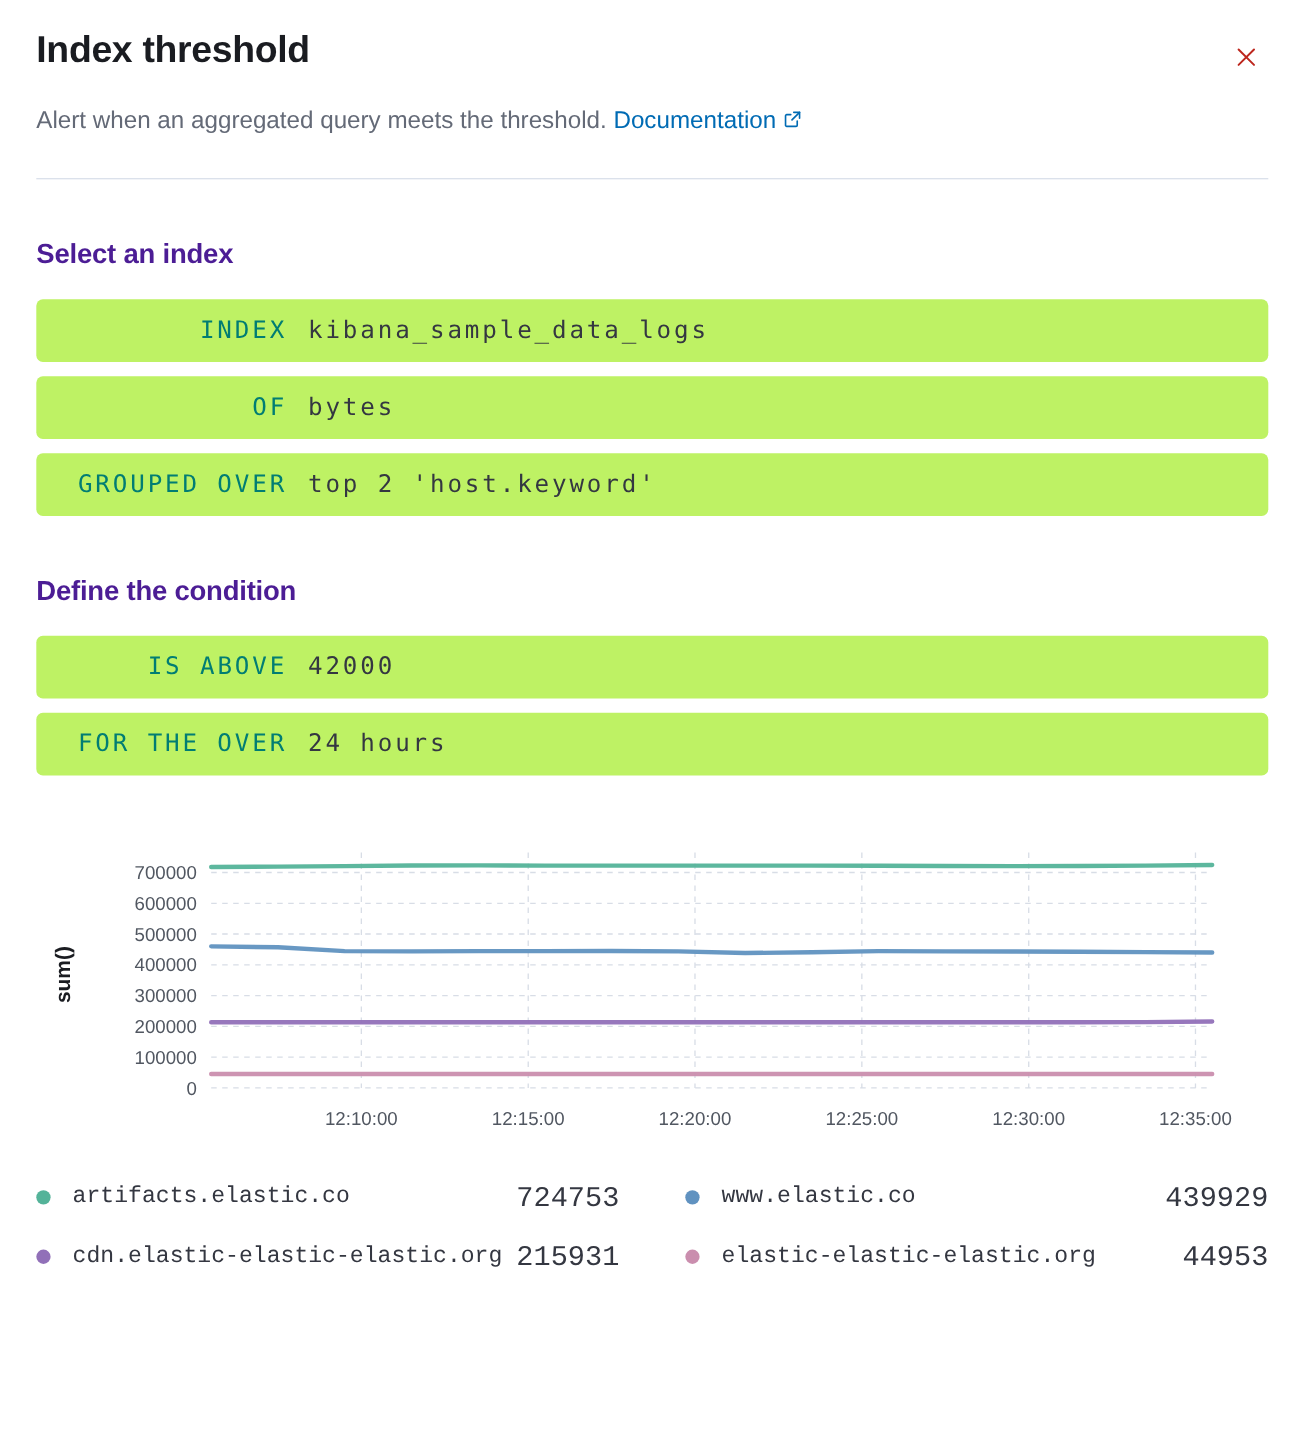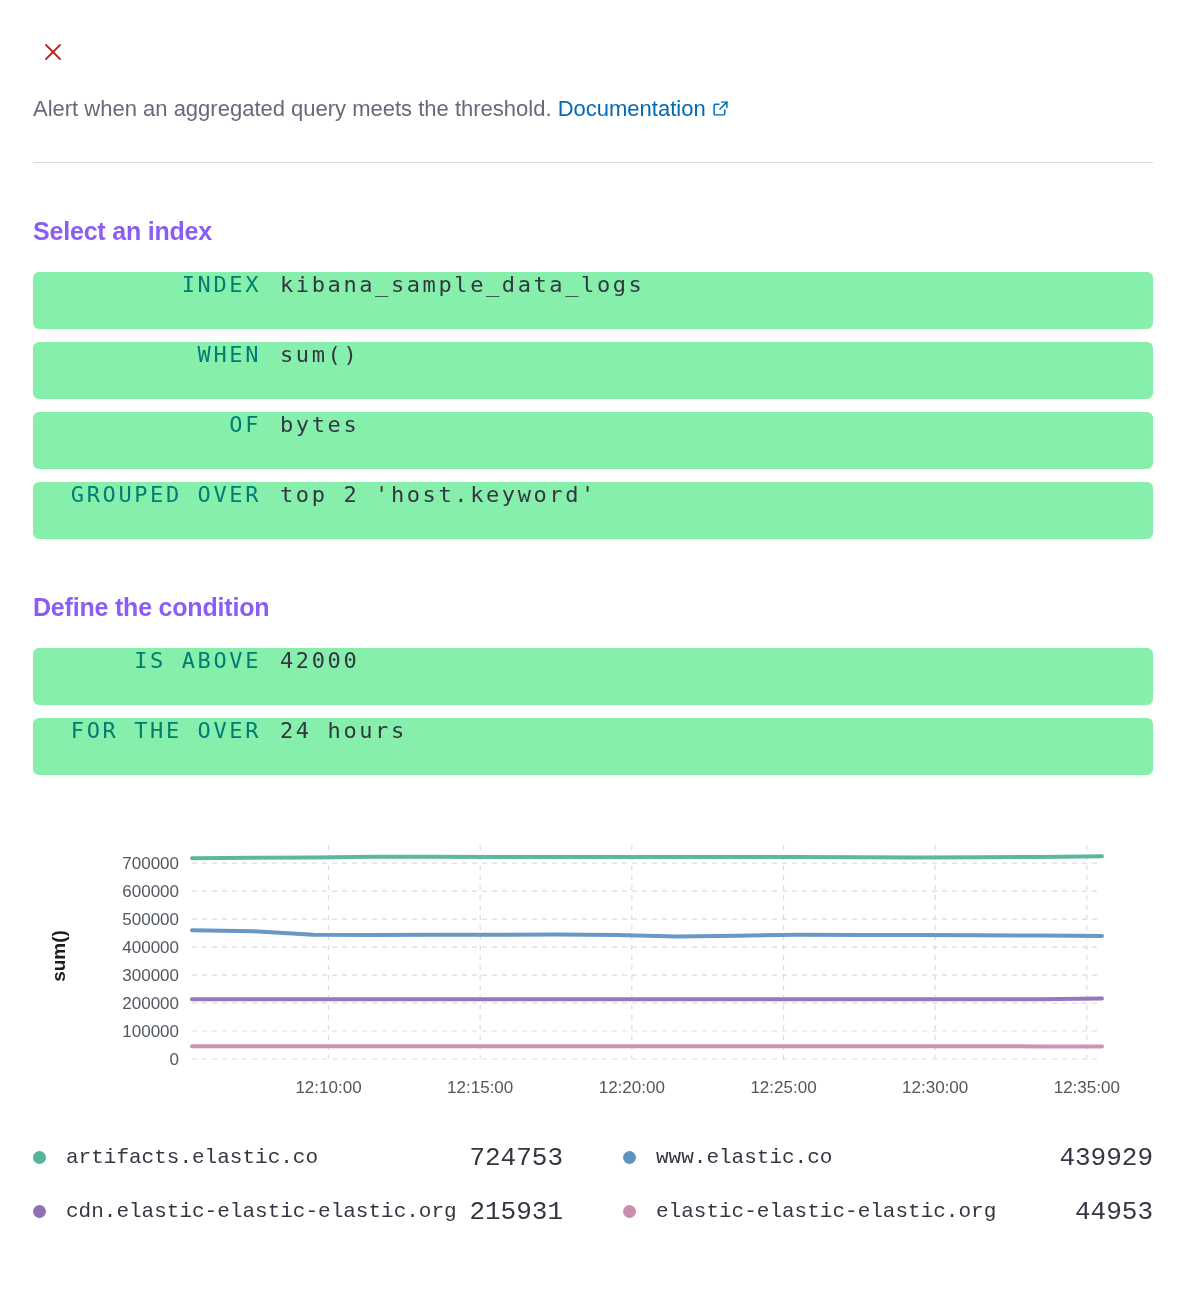--- a/index.html
+++ b/index.html
@@ -17,27 +17,27 @@
   .page-title { font-size: 34px; font-weight: 700; color: #1a1c21; letter-spacing: -0.3px; }
   .close-btn {
     background: none; border: none; cursor: pointer; padding: 8px; margin-top: 6px;
   }
   .subtitle { margin-top: 18px; font-size: 22px; color: #646a77; line-height: 1.45; }
   .doc-link { color: #006BB4; text-decoration: none; cursor: pointer; }
   .ext-icon { display: inline-block; vertical-align: -1px; margin-left: 6px; }
   .divider { border: none; border-top: 1px solid #D3DAE6; margin-top: 36px; }
 
   
-  .section-heading { font-size: 25px; font-weight: 700; color: #8b5cf6; margin-top: 54px; margin-bottom: 26px; letter-spacing: -0.2px; }
+  .section-heading { font-size: 25px; font-weight: 700; color: #4c1d95; margin-top: 54px; margin-bottom: 26px; letter-spacing: -0.2px; }
 
   
   .expr-row {
-    display: flex; 
+    display: flex; align-items: center;
     width: 100%; height: 57px;
-    background: #86efac;
+    background: #bef264;
     border-radius: 6px;
     margin-bottom: 13px;
     font-family: "DejaVu Sans Mono", "Liberation Mono", monospace;
     font-size: 22px;
     letter-spacing: 2.6px;
     cursor: pointer;
     border: none; text-align: left;
   }
   .expr-keyword { display: inline-block; width: 228px; text-align: right; color: #017D73; flex: 0 0 auto; }
   .expr-value { margin-left: 19px; color: #343741; white-space: nowrap; }
@@ -70,20 +70,21 @@
   .legend-dot { width: 13px; height: 13px; border-radius: 50%; flex: 0 0 auto; margin-right: 20px; }
   .legend-name { font-size: 21px; color: #343741; }
   .legend-value { margin-left: auto; font-size: 26px; color: #343741; }
 </style>
 </head>
 <body>
 
 <div class="flyout">
 
   <div class="flyout-header">
+    <h1 class="page-title">Index threshold</h1>
     <button class="close-btn" aria-label="Close">
       <svg width="24" height="24" viewBox="0 0 24 24">
         <line x1="5" y1="5" x2="19" y2="19" stroke="#BD271E" stroke-width="1.8" stroke-linecap="round"></line>
         <line x1="19" y1="5" x2="5" y2="19" stroke="#BD271E" stroke-width="1.8" stroke-linecap="round"></line>
       </svg>
     </button>
   </div>
 
   <p class="subtitle">
     <span>Alert when an aggregated query meets the threshold.</span>
@@ -96,24 +97,20 @@
     </a>
   </p>
 
   <hr class="divider">
 
   <h2 class="section-heading">Select an index</h2>
 
   <button class="expr-row">
     <span class="expr-keyword">INDEX</span>
     <span class="expr-value">kibana_sample_data_logs</span>
-  </button>
-  <button class="expr-row">
-    <span class="expr-keyword">WHEN</span>
-    <span class="expr-value">sum()</span>
   </button>
   <button class="expr-row">
     <span class="expr-keyword">OF</span>
     <span class="expr-value">bytes</span>
   </button>
   <button class="expr-row">
     <span class="expr-keyword">GROUPED OVER</span>
     <span class="expr-value">top 2 'host.keyword'</span>
   </button>
 

